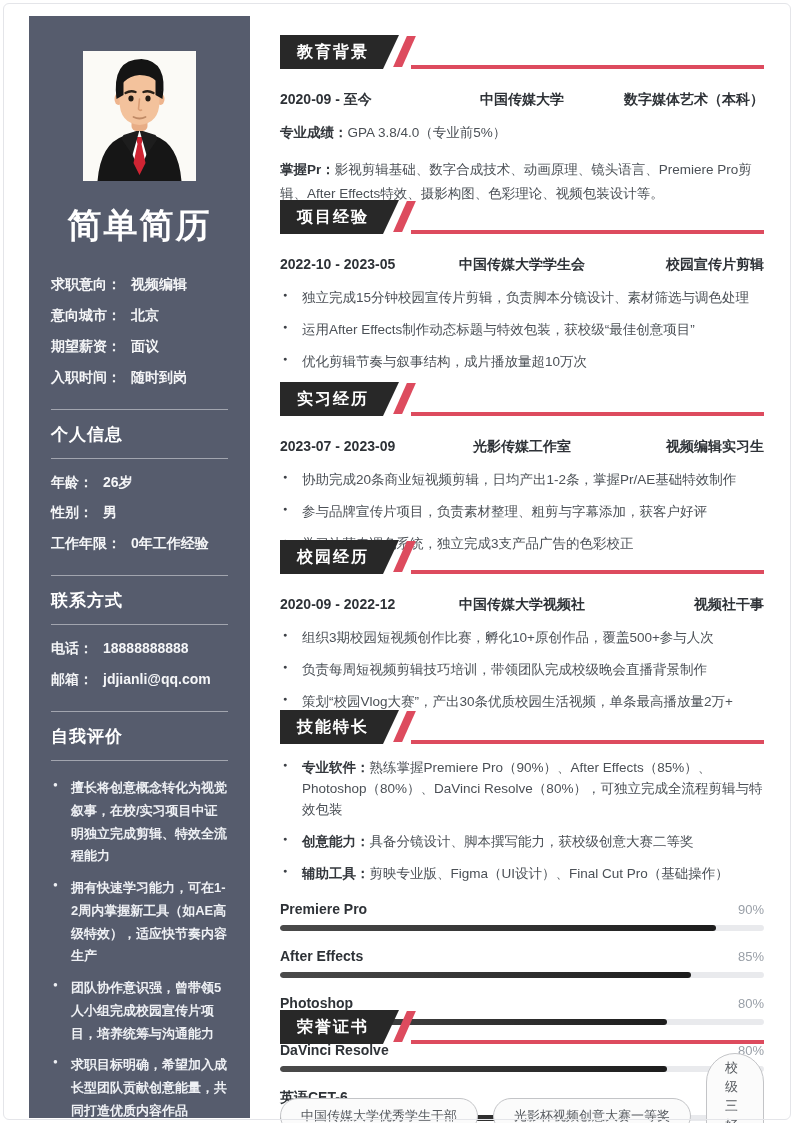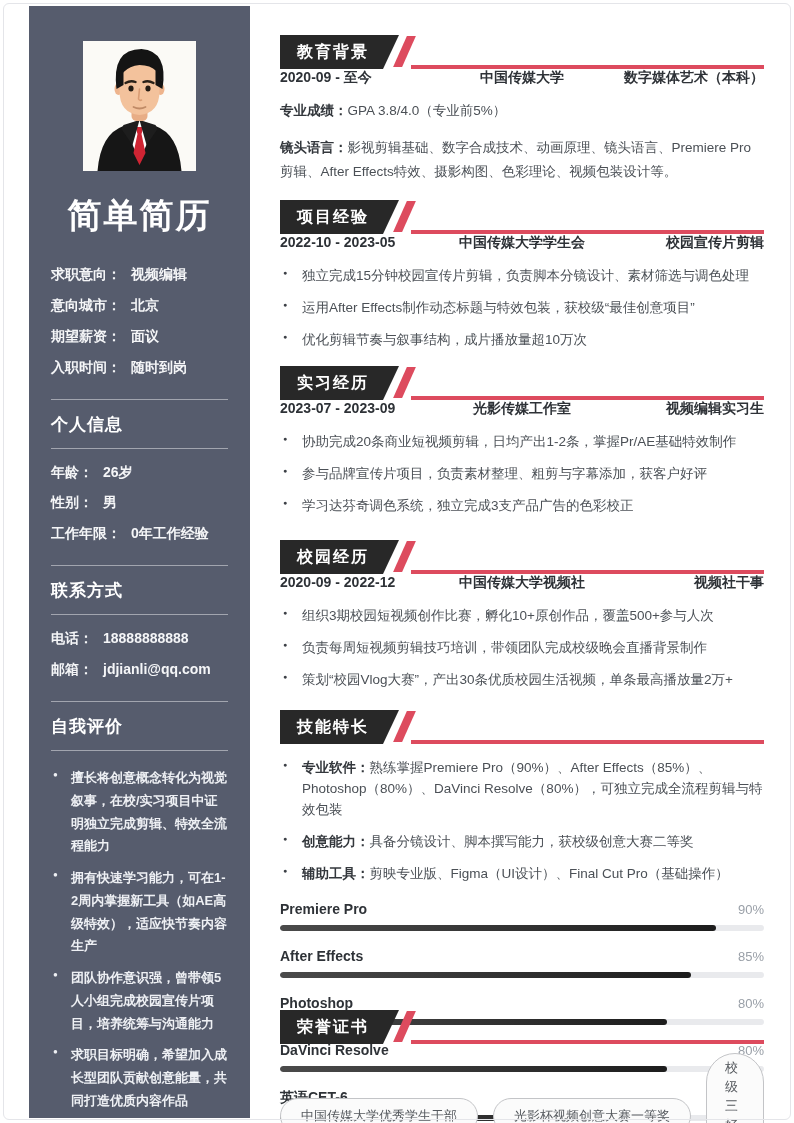--- a/index.html
+++ b/index.html
@@ -1,42 +1,42 @@
 <!DOCTYPE html>
 <html><head>
 <meta charset="utf-8">
 <style>
   html,body{margin:0;padding:0;background:#fff;}
   body{width:794px;height:1123px;font-family:"Liberation Sans","DejaVu Sans",sans-serif;position:relative;overflow:hidden;}
   .page{position:absolute;inset:0;width:794px;height:1123px;background:#fff;overflow:hidden;}
   .page-border{position:absolute;inset:3px;border:1px solid #e4e5e9;border-radius:6px;pointer-events:none;z-index:50;}
 
   
-  .sidebar{position:absolute;left:29px;top:6px;bottom:5px;width:221px;background:#565c6d;box-sizing:border-box;padding:35px 22px 20px;color:#f5f6f8;}
+  .sidebar{position:absolute;left:29px;top:16px;bottom:5px;width:221px;background:#565c6d;box-sizing:border-box;padding:35px 22px 20px;color:#f5f6f8;}
   .photo{width:113px;height:130px;margin:0 auto;background:#fbfbf8;overflow:hidden;display:block;}
   .res-name{margin-top:22px;text-align:center;font-size:34px;font-weight:bold;letter-spacing:2px;color:#ffffff;}
   .kv{display:flex;margin-bottom:12px;font-size:14px;font-weight:bold;line-height:1.35;}
   .kv .k{white-space:nowrap;margin-right:10px;}
   .kv-group{margin-top:26px;}
   .sb-div{border:0;border-top:1px solid rgba(255,255,255,.45);margin:22px 0 0;}
   .sb-head{font-size:17px;font-weight:bold;margin:13px 0 12px;color:#fff;letter-spacing:1px;}
   .sb-content{margin-top:14px;}
   .sb-bullets{list-style:none;margin:16px 0 0;padding:0;}
   .sb-bullets li{position:relative;padding-left:20px;font-size:13px;font-weight:600;line-height:1.75;margin-bottom:9px;color:#eef0f4;}
   .sb-bullets li::before{content:"●";position:absolute;left:2px;top:1px;font-size:8px;color:#eef0f4;}
 
   
   .main{position:absolute;left:280px;width:484px;top:0;height:995px;}
   .section{position:absolute;left:0;right:0;}
   .sec-header{position:relative;height:34px;}
   .sec-tag{position:absolute;left:0;top:0;height:34px;line-height:34px;padding:0 30px 0 17px;background:#282828;color:#fff;font-size:16px;font-weight:bold;letter-spacing:2px;clip-path:polygon(0 0,100% 0,calc(100% - 16px) 100%,0 100%);}
   .sec-slash{position:absolute;left:120px;top:1px;width:9px;height:31px;transform:skewX(-24deg);}
   .sec-line{position:absolute;left:131px;right:0;bottom:0;height:4px;}
 
-  .row3{position:relative;font-size:14px;font-weight:bold;color:#2e3237;height:18px;}
+  .row3{position:relative;margin-top:22px;font-size:14px;font-weight:bold;color:#2e3237;height:18px;}
   .row3 .org{position:absolute;left:50%;transform:translateX(-50%);white-space:nowrap;}
   .row3 .role{position:absolute;right:0;top:0;}
   .kvline{margin-top:12px;font-size:13.5px;line-height:1.75;color:#4b5056;}
   .kvline .lbl{font-weight:bold;color:#33373c;}
   .blist{list-style:none;margin:14px 0 0;padding:0;}
   .blist li{position:relative;padding-left:22px;font-size:13.5px;line-height:1.55;margin-bottom:11px;color:#4b5056;}
   .blist li::before{content:"●";position:absolute;left:3px;top:2px;font-size:7px;color:#3c4046;}
   .blist .lbl{font-weight:bold;color:#33373c;}
 
   .bars{display:grid;grid-template-columns:1fr;column-gap:30px;row-gap:17px;margin-top:16px;}
@@ -150,42 +150,42 @@
         <span class="sec-tag">教育背景</span>
         <span class="sec-slash" style="background:#dd4b5e;"></span>
         <span class="sec-line" style="background:#dd4b5e;"></span>
       </div>
       <div class="row3">
         <span class="period">2020-09 - 至今</span>
         <span class="org">中国传媒大学</span>
         <span class="role">数字媒体艺术（本科）</span>
       </div>
       <p class="kvline"><span class="lbl">专业成绩：</span><span>GPA 3.8/4.0（专业前5%）</span></p>
-      <p class="kvline" style="margin-top:8px;"><span class="lbl">镜头语言：</span><span>影视剪辑基础、数字合成技术、动画原理、镜头语言、Premiere Pro剪辑、After Effects特效、摄影构图、色彩理论、视频包装设计等。</span></p>
+      <p class="kvline" style="margin-top:8px;"><span class="lbl">掌握Pr：</span><span>影视剪辑基础、数字合成技术、动画原理、镜头语言、Premiere Pro剪辑、After Effects特效、摄影构图、色彩理论、视频包装设计等。</span></p>
     </section>
 
     <section class="section" style="top:200px;">
       <div class="sec-header">
         <span class="sec-tag">项目经验</span>
         <span class="sec-slash" style="background:#dd4b5e;"></span>
         <span class="sec-line" style="background:#dd4b5e;"></span>
       </div>
       <div class="row3">
         <span class="period">2022-10 - 2023-05</span>
         <span class="org">中国传媒大学学生会</span>
         <span class="role">校园宣传片剪辑</span>
       </div>
       <ul class="blist">
         <li>独立完成15分钟校园宣传片剪辑，负责脚本分镜设计、素材筛选与调色处理</li>
         <li>运用After Effects制作动态标题与特效包装，获校级“最佳创意项目”</li>
         <li>优化剪辑节奏与叙事结构，成片播放量超10万次</li>
       </ul>
     </section>
 
-    <section class="section" style="top:366px;">
+    <section class="section" style="top:382px;">
       <div class="sec-header">
         <span class="sec-tag">实习经历</span>
         <span class="sec-slash" style="background:#dd4b5e;"></span>
         <span class="sec-line" style="background:#dd4b5e;"></span>
       </div>
       <div class="row3">
         <span class="period">2023-07 - 2023-09</span>
         <span class="org">光影传媒工作室</span>
         <span class="role">视频编辑实习生</span>
       </div>

